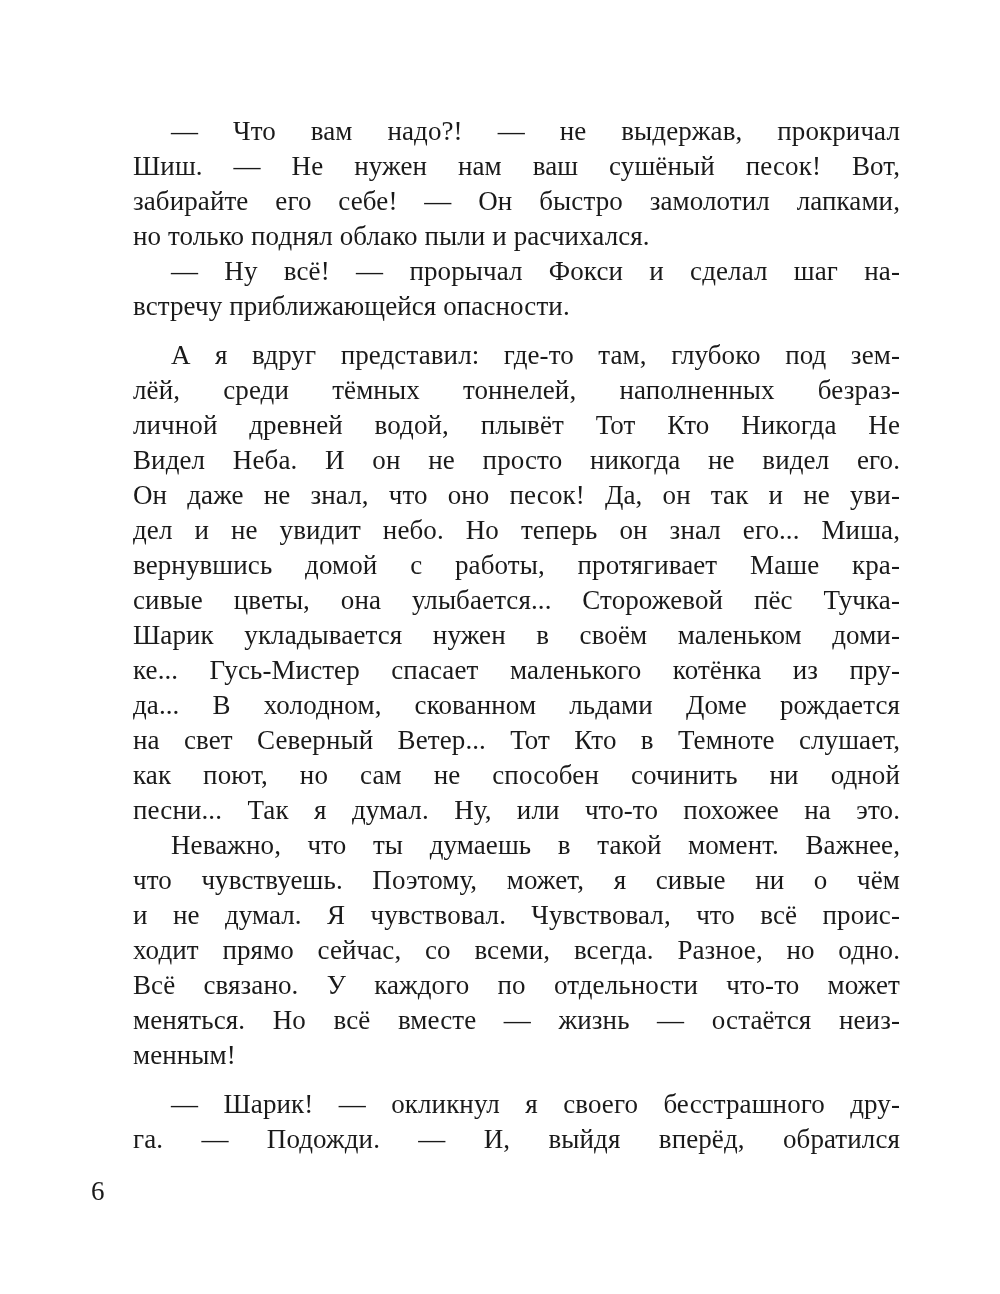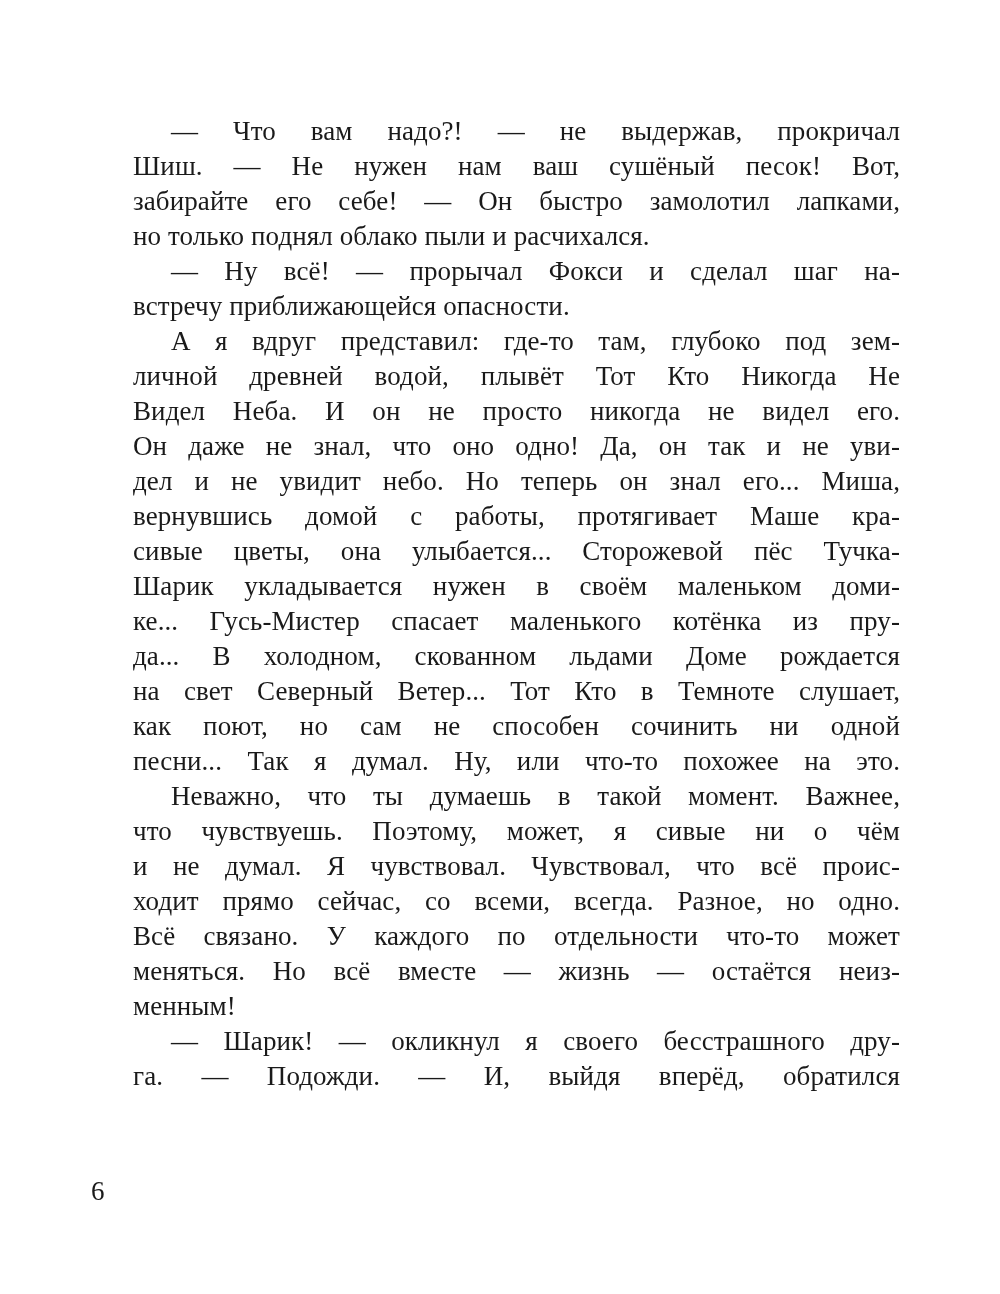--- a/index.html
+++ b/index.html
@@ -23,21 +23,21 @@
     position: absolute;
     left: 133px;
     top: 114px;
     width: 767px;
   }
   .paragraph {
     margin: 0;
     padding: 0;
   }
   .paragraph.section-break {
-    margin-top: 0;
+    margin-top: 14px;
   }
   .line {
     font-size: 27px;
     line-height: 35px;
     letter-spacing: 0.1px;
     text-align: justify;
     text-align-last: justify;
     white-space: normal;
   }
   .line.plain {
@@ -65,23 +65,24 @@
         <div class="line">Шиш. — Не нужен нам ваш сушёный песок! Вот,</div>
         <div class="line">забирайте его себе! — Он быстро замолотил лапками,</div>
         <div class="line plain">но только поднял облако пыли и расчихался.</div>
       </div>
       <div class="paragraph">
         <div class="line indent">— Ну всё! — прорычал Фокси и сделал шаг на-</div>
         <div class="line plain">встречу приближающейся опасности.</div>
       </div>
       <div class="paragraph section-break">
         <div class="line indent">А я вдруг представил: где-то там, глубоко под зем-</div>
+        <div class="line">лёй, среди тёмных тоннелей, наполненных безраз-</div>
         <div class="line">личной древней водой, плывёт Тот Кто Никогда Не</div>
         <div class="line">Видел Неба. И он не просто никогда не видел его.</div>
-        <div class="line">Он даже не знал, что оно одно! Да, он так и не уви-</div>
+        <div class="line">Он даже не знал, что оно песок! Да, он так и не уви-</div>
         <div class="line">дел и не увидит небо. Но теперь он знал его... Миша,</div>
         <div class="line">вернувшись домой с работы, протягивает Маше кра-</div>
         <div class="line">сивые цветы, она улыбается... Сторожевой пёс Тучка-</div>
         <div class="line">Шарик укладывается нужен в своём маленьком доми-</div>
         <div class="line">ке... Гусь-Мистер спасает маленького котёнка из пру-</div>
         <div class="line">да... В холодном, скованном льдами Доме рождается</div>
         <div class="line">на свет Северный Ветер... Тот Кто в Темноте слушает,</div>
         <div class="line">как поют, но сам не способен сочинить ни одной</div>
         <div class="line">песни... Так я думал. Ну, или что-то похожее на это.</div>
       </div>

